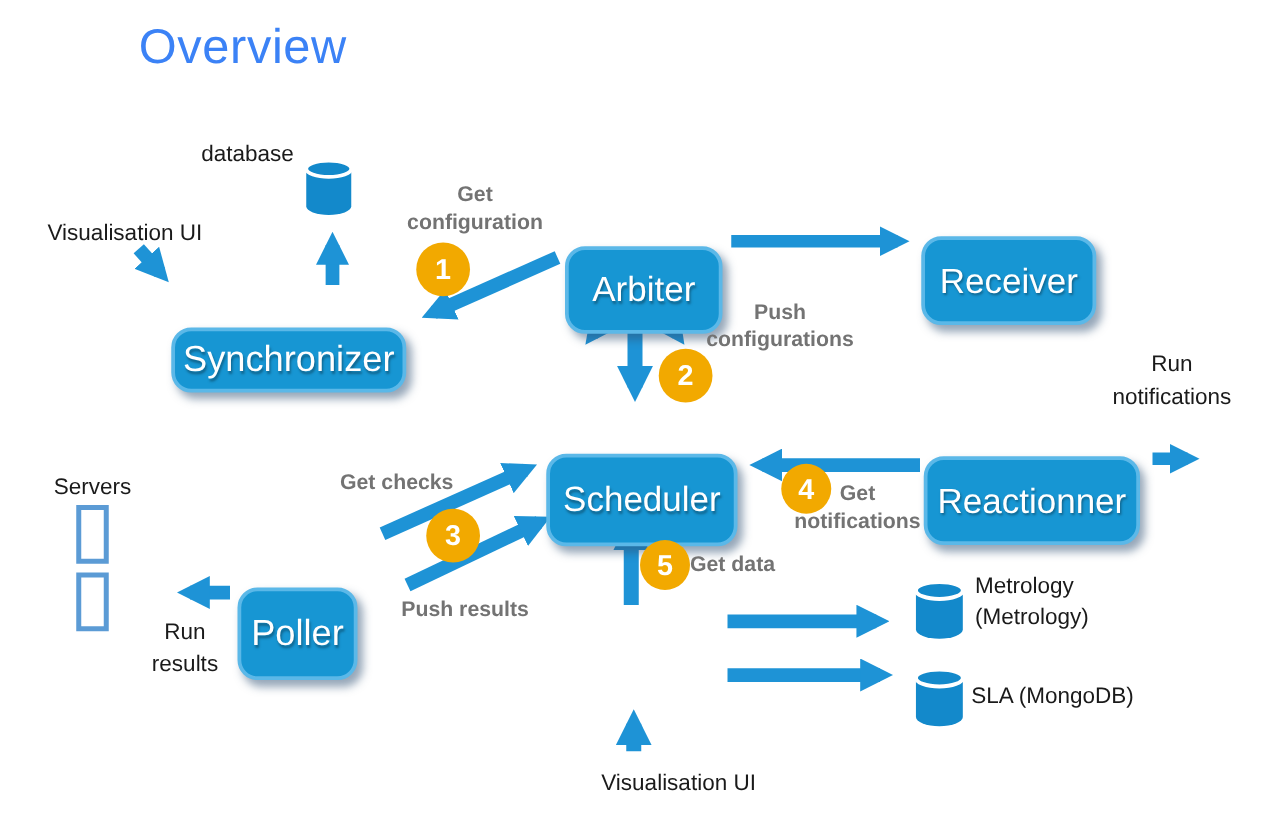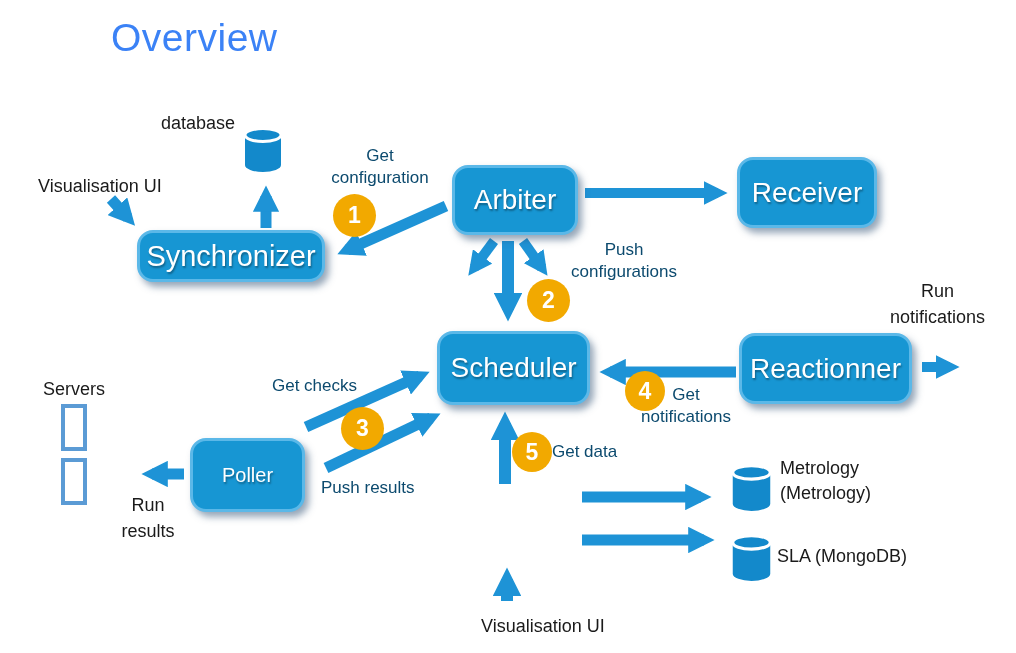--- a/index.html
+++ b/index.html
@@ -3,26 +3,26 @@
 <meta charset="utf-8">
 <style>
   html,body{margin:0;padding:0;background:#ffffff;font-family:"Liberation Sans",sans-serif;}
   #canvas{position:relative;width:1016px;height:653px;background:#ffffff;overflow:hidden;}
 
   .title{position:absolute;left:111px;top:16px;font-size:39px;color:#3b82f6;letter-spacing:.5px;}
 
   .node{position:absolute;background:#1796D3;border:3px solid #5BB8E8;border-radius:16px;
         color:#fff;display:flex;align-items:center;justify-content:center;font-size:28px;
         box-shadow:4px 5px 7px rgba(45,80,115,.5);text-shadow:1px 2px 2px rgba(0,0,0,.35);
-        box-sizing:border-box;}
+        box-sizing:border-box;margin-top:32px;}
 
   .lbl{position:absolute;font-size:18px;color:#1a1a1a;line-height:26px;white-space:nowrap;}
   .lbl.center{text-align:center;}
 
-  .flow{position:absolute;color:#0c4a6e;font-weight:normal;font-size:17px;text-align:center;
+  .flow{position:absolute;color:#737373;font-weight:bold;font-size:17px;text-align:center;
         line-height:22px;white-space:nowrap;}
 
   .step{position:absolute;background:#F2A900;border-radius:50%;color:#fff;font-weight:bold;
         display:flex;align-items:center;justify-content:center;font-size:23px;}
 
   .server{position:absolute;width:18px;height:39px;border:4px solid #5B9BD5;background:#fff;}
 
   .cyl{position:absolute;}
 
   svg.arrows{position:absolute;left:0;top:0;width:1016px;height:653px;}
@@ -67,21 +67,21 @@
   </div>
   <div class="node" style="left:737px;top:157px;width:140px;height:71px;">
     <span>Receiver</span>
   </div>
   <div class="node" style="left:739px;top:333px;width:173px;height:71px;">
     <span>Reactionner</span>
   </div>
   <div class="node" style="left:437px;top:331px;width:153px;height:74px;">
     <span>Scheduler</span>
   </div>
-  <div class="node" style="left:190px;top:438px;width:115px;height:74px;font-size:20px;">
+  <div class="node" style="left:190px;top:438px;width:96px;height:74px;font-size:29px;">
     <span>Poller</span>
   </div>
 
   <div class="cyl" style="left:243px;top:126px;">
     <svg width="40" height="48" viewBox="0 0 40 48">
         <path d="M2 9 L2 39 A18 7 0 0 0 38 39 L38 9" fill="#1389CB"></path>
         <ellipse cx="20" cy="9" rx="18" ry="6.5" fill="#1389CB" stroke="#FFFFFF" stroke-width="3"></ellipse>
       </svg>
   </div>
   <div class="cyl" style="left:730px;top:463px;">

